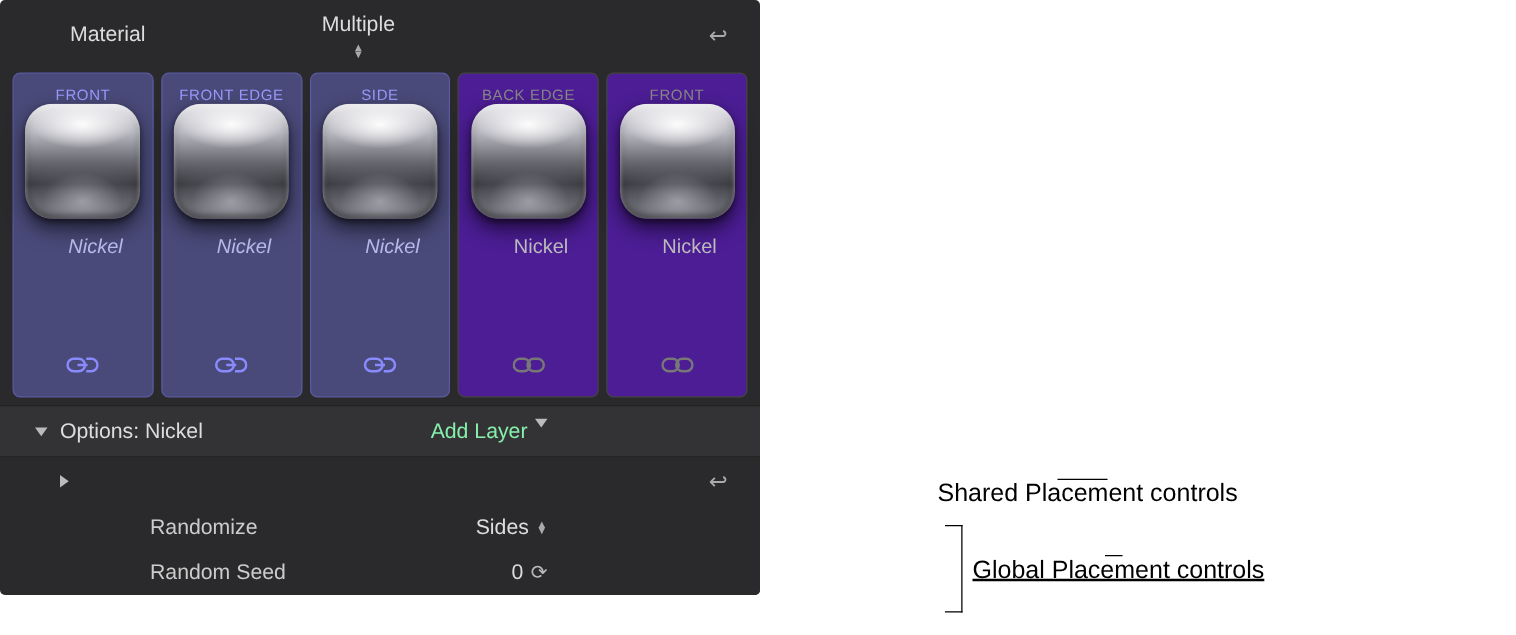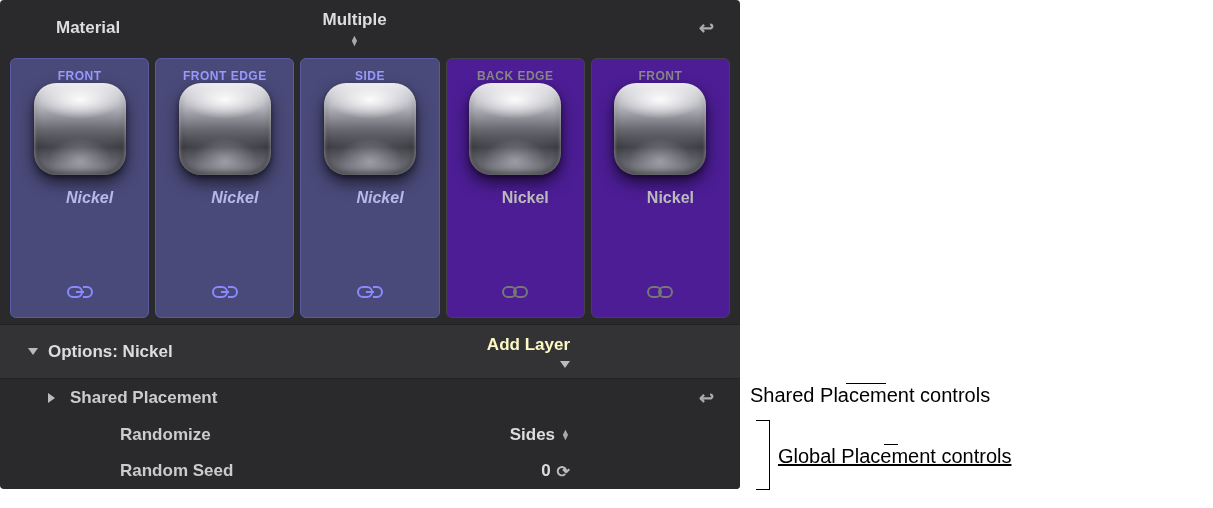--- a/index.html
+++ b/index.html
@@ -8,26 +8,25 @@
       box-sizing: border-box;
       font-family: -apple-system, BlinkMacSystemFont, "Helvetica Neue", sans-serif;
     }
     body {
       background: #fff;
       width: 1213px;
       height: 508px;
       position: relative;
     }
     .panel {
-      width: 740px;
+      width: 608px;
       background: #2a2a2c;
       color: #ccc;
       border-radius: 4px;
       overflow: hidden;
-      font-weight: bold;
     }
     .header-row {
       display: flex;
       align-items: center;
       padding: 10px 20px 8px 56px;
       font-size: 17px;
     }
     .header-title { flex: 0 0 auto; margin-right: auto; color: #ddd; }
     .header-dropdown {
       display: flex;
@@ -133,24 +132,23 @@
       border-bottom: 5px solid transparent;
       border-left: 7px solid #bbb;
       width: 0; height: 0;
       margin-right: 10px;
     }
     .options-label { color: #ddd; }
     .add-layer {
       margin-left: auto;
       margin-right: 150px;
       display: flex;
-      align-items: flex-end;
+      align-items: flex-start;
       gap: 6px;
-      color: #fef9c3;
-      flex-direction: column;
+      color: #86efac;
     }
     .down-caret {
       display: inline-block;
       width: 0; height: 0;
       border-left: 5px solid transparent;
       border-right: 5px solid transparent;
       border-top: 7px solid #bbb;
     }
 
     .param-row {
@@ -276,21 +274,20 @@
     <span class="disclosure"></span>
     <span class="options-label">Options: Nickel</span>
     <div class="add-layer">
       <span>Add Layer</span>
       <span class="down-caret"></span>
     </div>
   </div>
 
   <div class="param-row">
     <span class="disclosure right"></span>
-    <span class="param-label">Shared Placement</span>
     <span class="reset-icon" style="margin-left:auto;margin-right:6px">↩</span>
   </div>
 
   <div class="param-row sub">
     <span class="param-label">Randomize</span>
     <div class="param-value">
       <span>Sides</span>
       <span class="chevrons">
           <span>▲</span>
           <span>▼</span>

